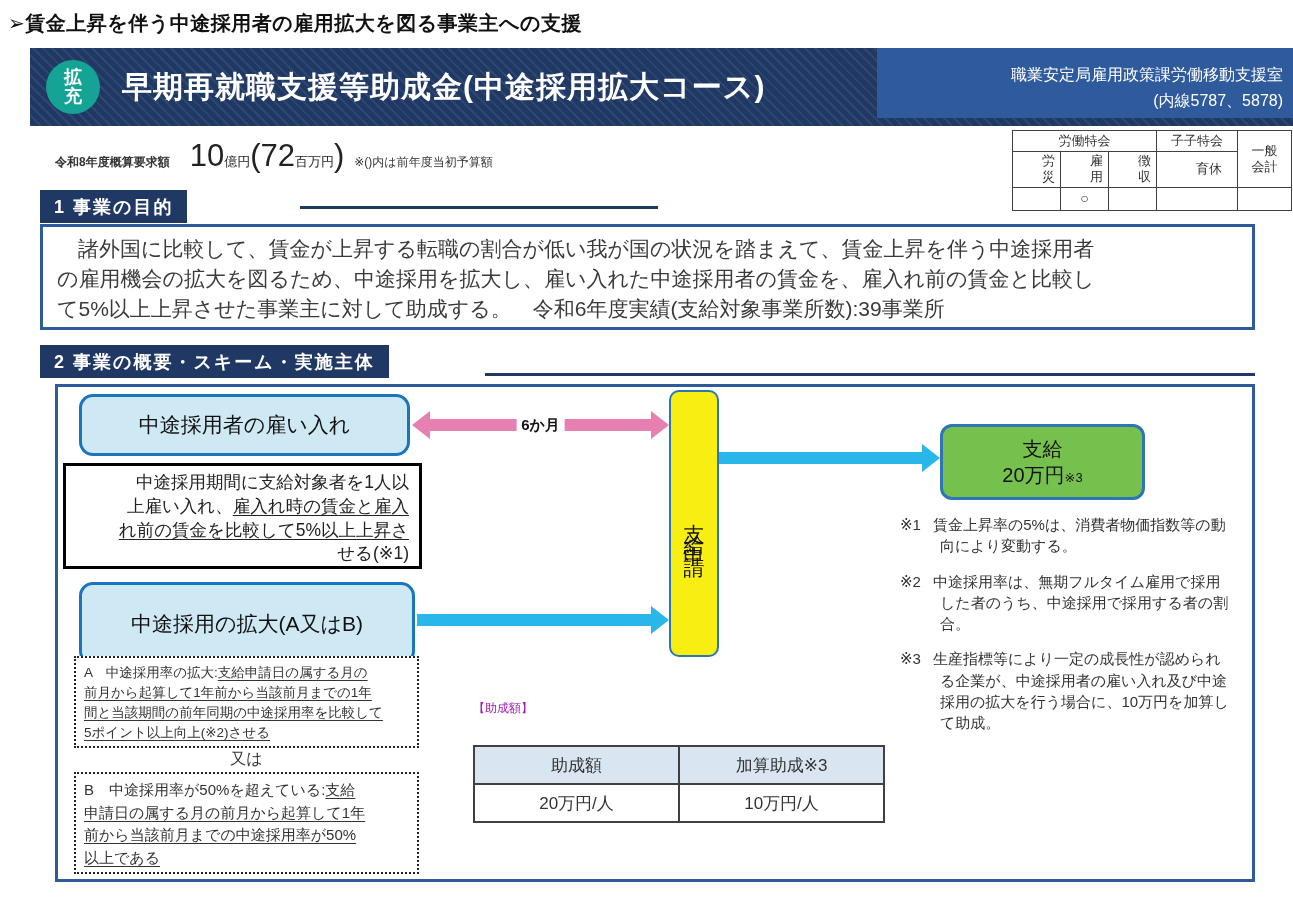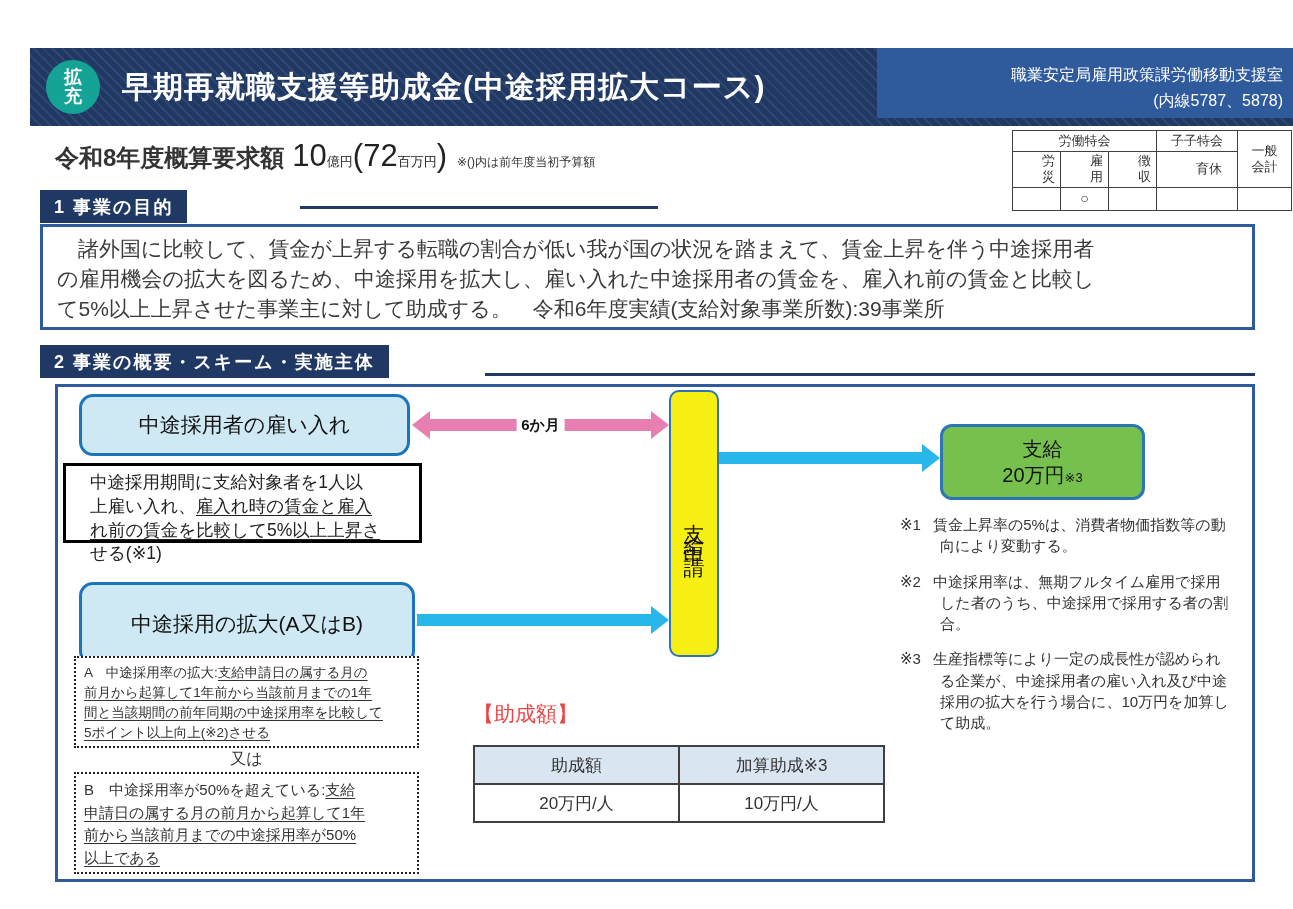--- a/index.html
+++ b/index.html
@@ -14,21 +14,21 @@
     background-image: repeating-linear-gradient(45deg, rgba(255,255,255,0.07) 0px, rgba(255,255,255,0.07) 2px, transparent 2px, transparent 7px); }
   .badge { position: absolute; left: 16px; top: 12px; width: 54px; height: 54px; border-radius: 50%;
     background: #14a394; color: #fff; display: flex; flex-direction: column; align-items: center; justify-content: center;
     font-weight: bold; font-size: 18px; line-height: 1.05; }
   .bar-title { position: absolute; left: 92px; top: 50%; transform: translateY(-50%); color: #fff; font-size: 30px; font-weight: bold; letter-spacing: 1px; white-space: nowrap; }
   .contact-box { position: absolute; right: 0; top: 0; width: 416px; height: 70px; background: #2f5b9d; color: #fff;
     text-align: right; padding: 14px 10px 0 0; font-size: 16px; line-height: 1.65; }
 
   
   .budget { position: absolute; left: 55px; top: 138px; display: flex; align-items: baseline; color: #333; white-space: nowrap; }
-  .budget .lbl { font-size: 24px; font-weight: 600; margin-right: 8px; }
+  .budget .lbl { font-size: 12px; font-weight: 600; margin-right: 20px; }
   .budget .big { font-size: 31px; font-weight: 400; color: #222; }
   .budget .small { font-size: 13px; color: #222; }
   .budget .note { font-size: 12px; margin-left: 10px; color: #333; }
 
   
   .account-table { position: absolute; left: 1012px; top: 130px; border-collapse: collapse; table-layout: fixed; }
   .account-table td { border: 1.6px solid #404040; text-align: center; font-size: 13px; color: #333; padding: 1px 0; line-height: 1.25; background: #fff; }
   .account-table .r1 td { height: 21px; }
   .account-table .r2 td { height: 21px; padding-left: 24px; }
   .account-table .r3 td { height: 23px; font-size: 14px; }
@@ -44,22 +44,22 @@
   .purpose-box div { white-space: nowrap; }
 
   
   .scheme-box { position: absolute; left: 55px; top: 384px; width: 1200px; height: 498px; border: 3px solid #2f5b9d; background: #fff; }
 
   .blue-box { position: absolute; background: #cfe9f4; border: 3px solid #1b75bc; border-radius: 14px;
     display: flex; align-items: center; justify-content: center; font-size: 21px; color: #111; white-space: nowrap; }
   .hire-box { left: 79px; top: 394px; width: 331px; height: 62px; }
   .expand-box { left: 79px; top: 582px; width: 336px; height: 83px; }
 
-  .cond-box { position: absolute; left: 63px; top: 463px; width: 359px; height: 80px; border: 3px solid #000;
-    padding: 5px 24px; font-size: 17.5px; line-height: 1.36; color: #222; background: #fff; }
+  .cond-box { position: absolute; left: 63px; top: 463px; width: 359px; height: 106px; border: 3px solid #000;
+    padding: 5px 10px; font-size: 17.5px; line-height: 1.36; color: #222; background: #fff; text-align: right; }
   .cond-box div { white-space: nowrap; }
 
   .dashed-box { position: absolute; border: 2px dotted #222; padding: 5px 8px; color: #333; background: #fff; }
   .boxA { left: 74px; top: 656px; width: 345px; height: 92px; font-size: 13.5px; line-height: 1.47; }
   .boxB { left: 74px; top: 772px; width: 345px; height: 102px; font-size: 15px; line-height: 1.5; }
   .dashed-box div { white-space: nowrap; }
   .or-label { position: absolute; left: 74px; top: 749px; width: 345px; text-align: center; font-size: 16px; color: #333; }
 
   .u { text-decoration: underline; text-underline-offset: 3px; }
 
@@ -89,30 +89,31 @@
   .arrow-cyan .head-r { border-left: 18px solid #29b6e8; }
   .arrow-apply { left: 417px; top: 606px; width: 252px; height: 28px; }
   .arrow-pay { left: 719px; top: 444px; width: 221px; height: 28px; }
 
   
   .notes { position: absolute; left: 900px; top: 514px; width: 334px; font-size: 15px; line-height: 1.42; color: #333; }
   .note { margin-bottom: 14px; padding-left: 40px; text-indent: -40px; }
   .note .no { margin-right: 12px; }
 
   
-  .grant-title { position: absolute; left: 473px; top: 700px; font-size: 21px; color: #ef4444; }
+  .grant-title { position: absolute; left: 473px; top: 700px; font-size: 12px; color: #a21caf; }
   .grant-table { position: absolute; left: 473px; top: 745px; border-collapse: collapse; }
   .grant-table td { border: 2px solid #404040; width: 205px; height: 38px; text-align: center; font-size: 17px; color: #333; background: #fff; }
   .grant-table .hdr td { background: #d9e6f2; }
 </style>
 </head>
 <body>
 
 <div class="page">
 
+  <div class="doc-heading">➢賃金上昇を伴う中途採用者の雇用拡大を図る事業主への支援</div>
 
   <div class="title-bar">
     <div class="badge">
       <span>拡</span>
       <span>充</span>
     </div>
     <div class="bar-title">早期再就職支援等助成金(中途採用拡大コース)</div>
     <div class="contact-box">
       <div>職業安定局雇用政策課労働移動支援室</div>
       <div>(内線5787、5878)</div>

